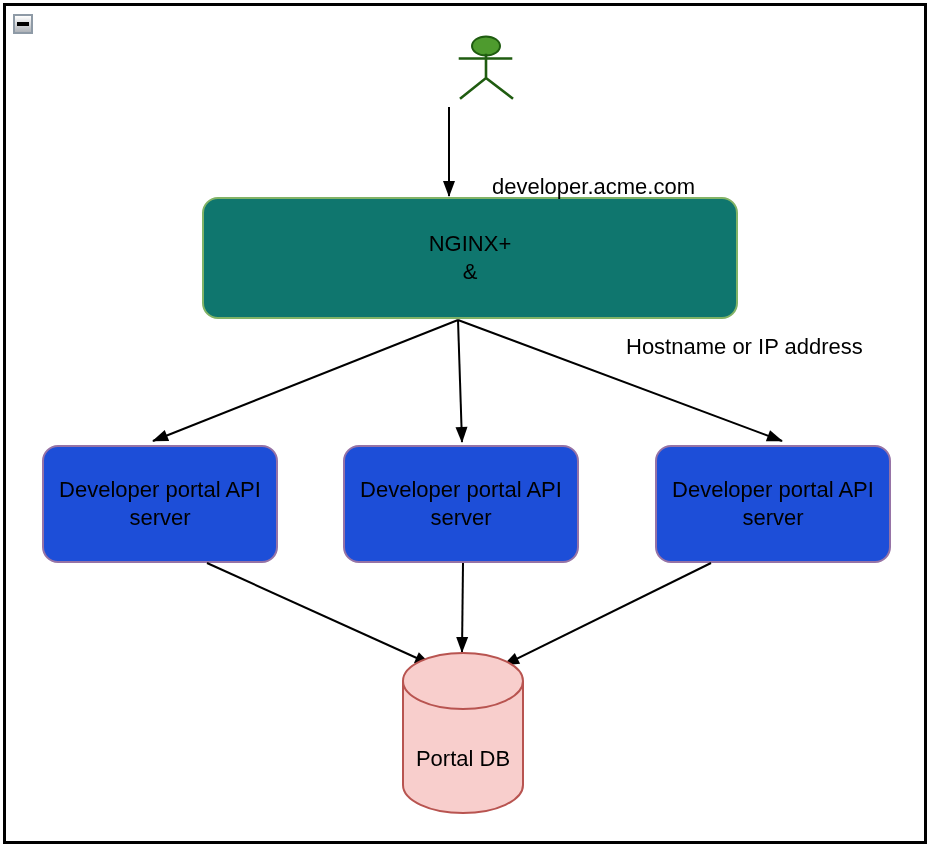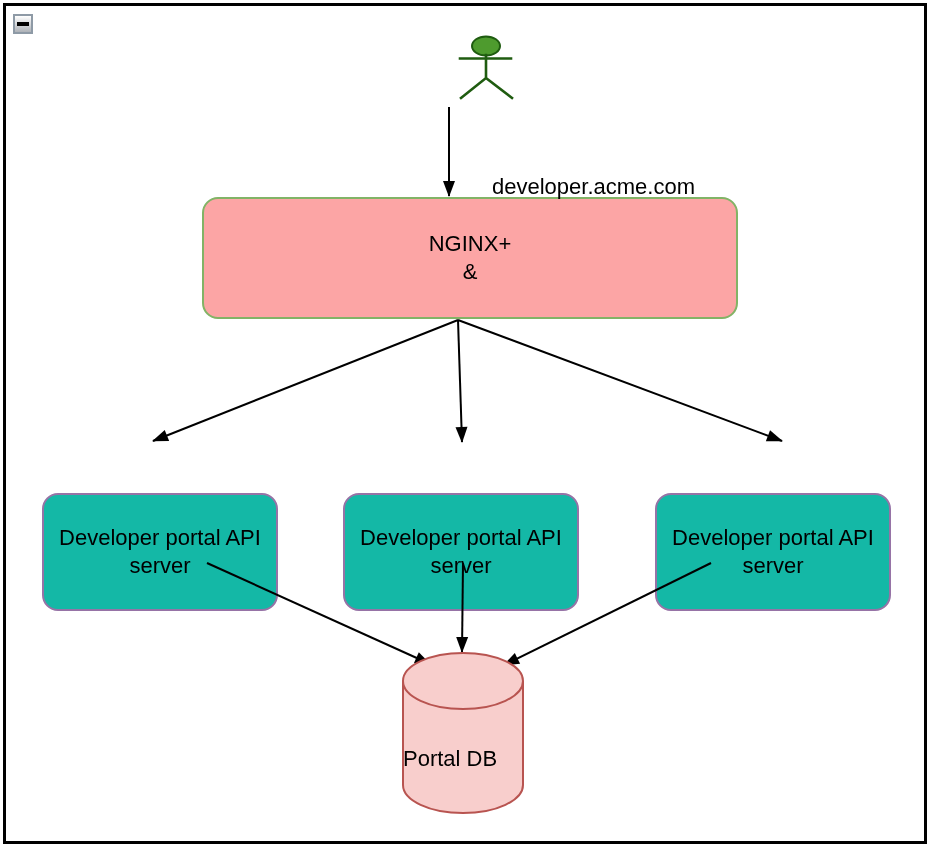--- a/index.html
+++ b/index.html
@@ -3,29 +3,29 @@
 <meta charset="utf-8">
 <style>
   html,body{margin:0;padding:0;background:#ffffff;}
   body{width:936px;height:850px;overflow:hidden;font-family:"Liberation Sans",sans-serif;}
   .canvas{position:relative;width:936px;height:850px;background:#ffffff;}
   .frame{position:absolute;left:3px;top:3px;width:924px;height:841px;border:3px solid #000;box-sizing:border-box;background:transparent;}
   .collapse-btn{position:absolute;left:13px;top:14px;width:20px;height:20px;box-sizing:border-box;border:2px solid #8e9aa6;background:linear-gradient(#ffffff,#aeb2b8);display:flex;align-items:center;justify-content:center;cursor:pointer;}
   .collapse-btn .minus{width:12px;height:4px;background:#000;}
   svg.diagram{position:absolute;left:0;top:0;width:936px;height:850px;pointer-events:none;}
   .node{position:absolute;box-sizing:border-box;display:flex;flex-direction:column;align-items:center;justify-content:center;text-align:center;font-size:22px;line-height:28px;color:#000;border-radius:16px;}
-  .node-green{left:202px;top:197px;width:536px;height:122px;background:#fca5a5;border:2px solid #82b366;}
-  .node-purple{top:445px;width:236px;height:118px;background:#14b8a6;border:2px solid #9673a6;padding:0 8px;margin-top:48px;}
+  .node-green{left:202px;top:197px;width:536px;height:122px;background:#0f766e;border:2px solid #82b366;}
+  .node-purple{top:445px;width:236px;height:118px;background:#1d4ed8;border:2px solid #9673a6;padding:0 8px;}
   .node-purple-1{left:42px;}
   .node-purple-2{left:343px;}
   .node-purple-3{left:655px;}
   .edge-label{position:absolute;font-size:22px;color:#000;white-space:nowrap;}
   .label-domain{left:492px;top:146px;margin-top:28px;}
   .label-hostname{left:626px;top:334px;}
-  .label-db{position:absolute;left:403px;top:746px;width:120px;text-align:left;font-size:22px;color:#000;}
+  .label-db{position:absolute;left:403px;top:746px;width:120px;text-align:center;font-size:22px;color:#000;}
 </style>
 </head>
 <body>
 
 <div class="canvas">
 
   <div class="frame"></div>
 
   <div class="collapse-btn">
     <div class="minus"></div>
@@ -66,15 +66,16 @@
     <path d="M463,563 L462,652" stroke="#000" stroke-width="2" fill="none" marker-end="url(#arrw)"></path>
     <path d="M711,563 L504,665" stroke="#000" stroke-width="2" fill="none" marker-end="url(#arrw)"></path>
 
     <g>
       <path d="M403,681 L403,785 A60,28 0 0 0 523,785 L523,681 A60,28 0 0 0 403,681" stroke-width="2" fill="#f8cecc" stroke="#b85450"></path>
       <path d="M403,681 A60,28 0 0 0 523,681" fill="none" stroke-width="2" stroke="#b85450"></path>
     </g>
   </svg>
 
   <div class="edge-label label-domain">developer.acme.com</div>
+  <div class="edge-label label-hostname">Hostname or IP address</div>
   <div class="label-db">Portal DB</div>
 
 </div>
 
 </body></html>

